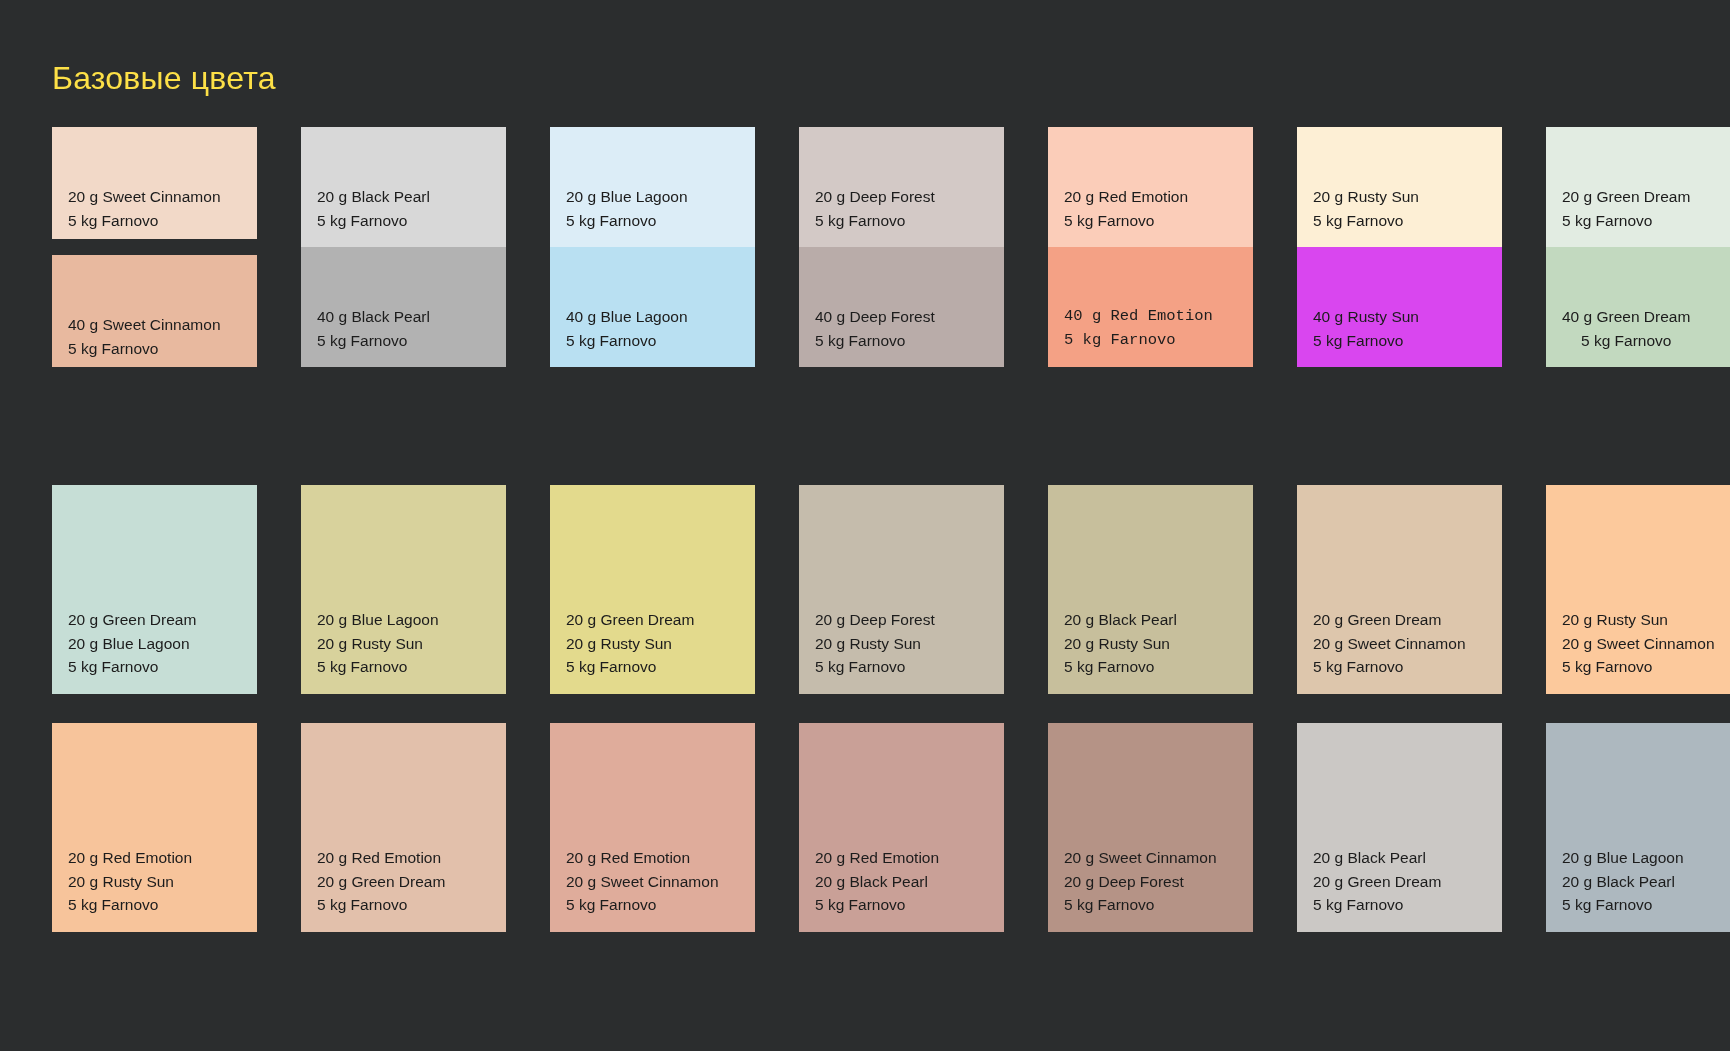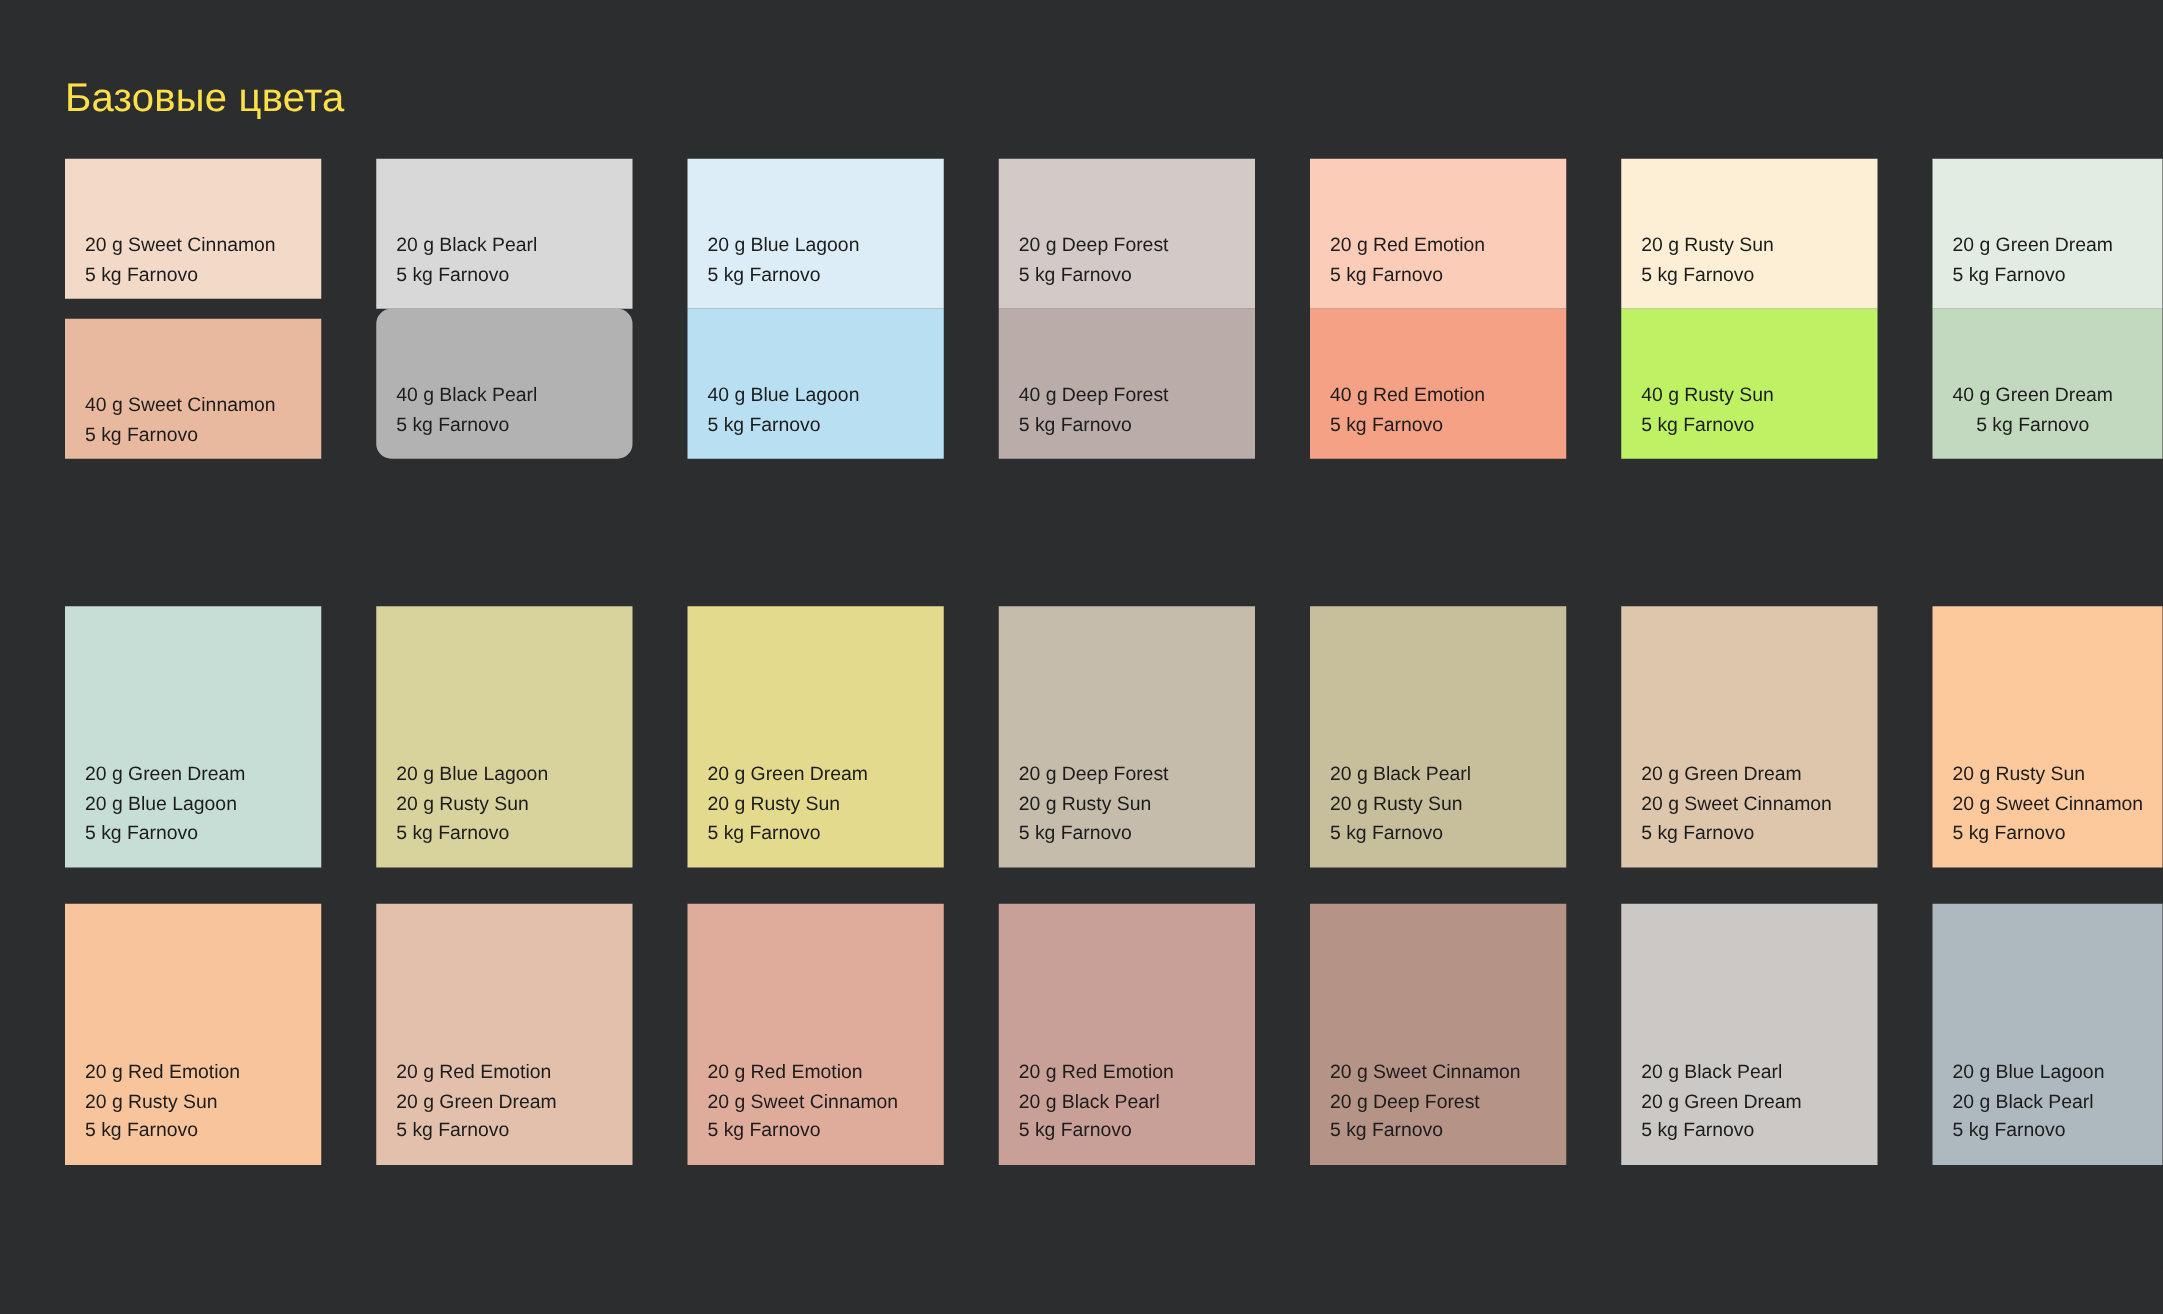--- a/index.html
+++ b/index.html
@@ -119,21 +119,21 @@
           </div>
         </div>
       </div>
       <div class="base-card">
         <div class="base-half" style="background: rgb(216, 216, 216);">
           <div class="lines">
             <span class="line">20 g Black Pearl</span>
             <span class="line">5 kg Farnovo</span>
           </div>
         </div>
-        <div class="base-half" style="background: rgb(178, 178, 178); border-radius: 12px;">
+        <div class="base-half" style="background: rgb(178, 178, 178);">
           <div class="lines">
             <span class="line">40 g Black Pearl</span>
             <span class="line">5 kg Farnovo</span>
           </div>
         </div>
       </div>
       <div class="base-card">
         <div class="base-half" style="background: rgb(220, 237, 247);">
           <div class="lines">
             <span class="line">20 g Blue Lagoon</span>
@@ -161,35 +161,35 @@
           </div>
         </div>
       </div>
       <div class="base-card">
         <div class="base-half" style="background: rgb(251, 205, 185);">
           <div class="lines">
             <span class="line">20 g Red Emotion</span>
             <span class="line">5 kg Farnovo</span>
           </div>
         </div>
-        <div class="base-half" style="background: rgb(244, 161, 133);">
+        <div class="base-half" style="background: rgb(244, 161, 133); font-family: Liberation Mono, monospace;">
           <div class="lines">
             <span class="line">40 g Red Emotion</span>
             <span class="line">5 kg Farnovo</span>
           </div>
         </div>
       </div>
       <div class="base-card">
         <div class="base-half" style="background: rgb(253, 239, 213);">
           <div class="lines">
             <span class="line">20 g Rusty Sun</span>
             <span class="line">5 kg Farnovo</span>
           </div>
         </div>
-        <div class="base-half" style="background: #bef264;">
+        <div class="base-half" style="background: #d946ef;">
           <div class="lines">
             <span class="line">40 g Rusty Sun</span>
             <span class="line">5 kg Farnovo</span>
           </div>
         </div>
       </div>
       <div class="base-card">
         <div class="base-half" style="background: rgb(226, 236, 226);">
           <div class="lines">
             <span class="line">20 g Green Dream</span>

